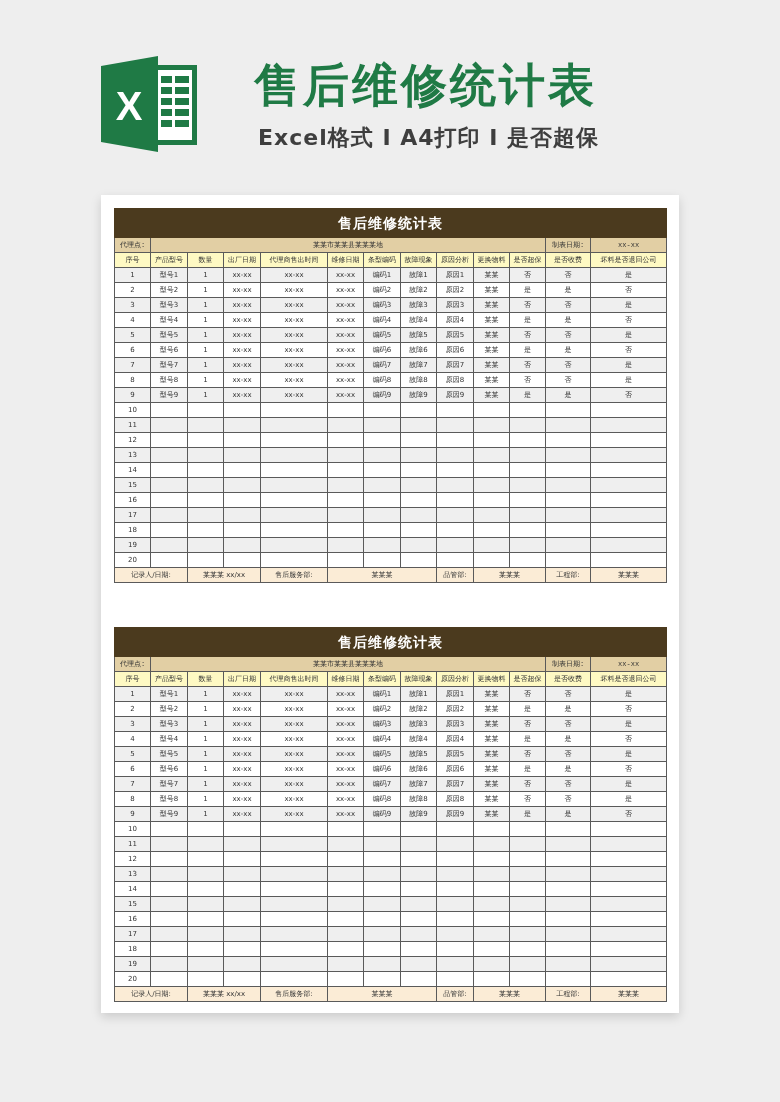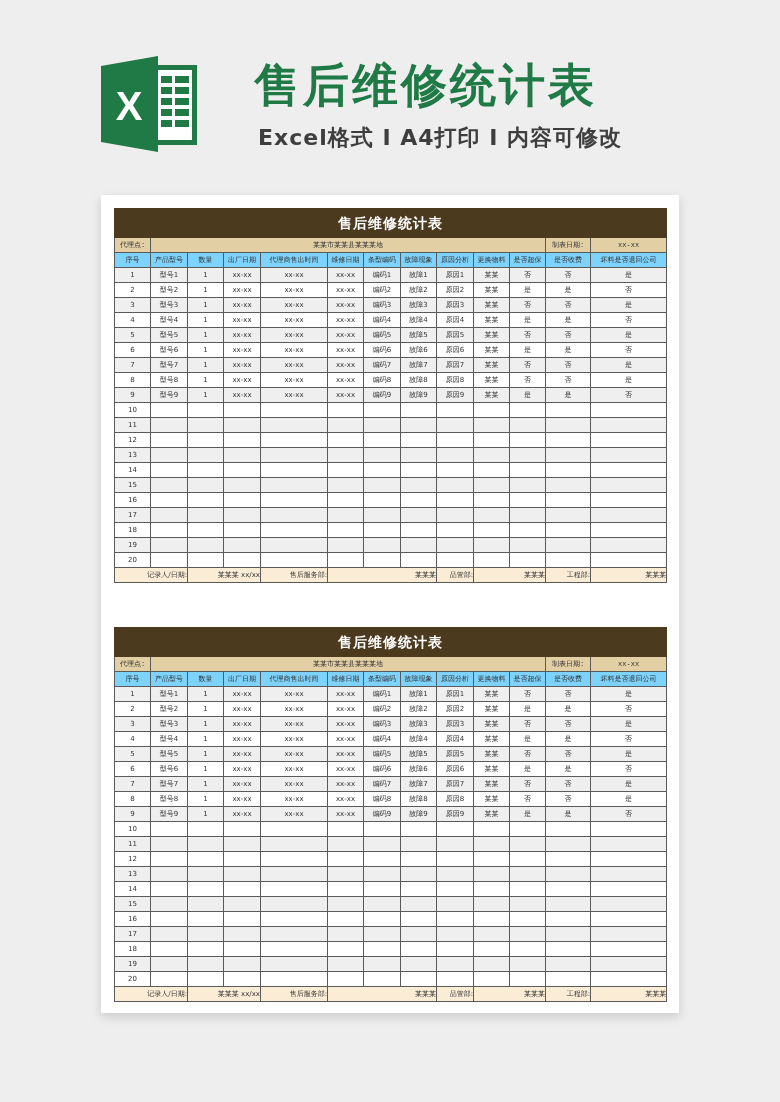--- a/index.html
+++ b/index.html
@@ -30,44 +30,44 @@
   }
   .sheet td {
     border:1px solid #5a5a5a; height:14px; padding:0; text-align:center;
     white-space:nowrap; overflow:hidden; line-height:14px;
   }
   .sheet tr.title td {
     background:#4b3a1e; color:#fff; font-size:14px; font-weight:bold;
     height:28px; line-height:28px; letter-spacing:1px; border-color:#4b3a1e;
   }
   .sheet tr.info td { background:#e2cfa4;font-family:Liberation Mono, monospace; }
-  .sheet tr.head td { background:#7dd3fc; }
+  .sheet tr.head td { background:#fef9c3; }
   .sheet tr.odd td { background:#efefef; }
   .sheet tr.even td { background:#ffffff; }
-  .sheet tr.foot td { background:#fbecd6;text-align:right; }
+  .sheet tr.foot td { background:#fbecd6; }
 </style>
 </head>
 <body>
 
 <svg class="logo" viewBox="0 0 98 96">
   <rect x="52" y="9" width="44" height="80" fill="#1f7a45"></rect>
   <rect x="57" y="14" width="34" height="70" fill="#ffffff"></rect>
   <g fill="#1f7a45">
     <rect x="60" y="20" width="28" height="7"></rect>
     <rect x="60" y="31" width="28" height="7"></rect>
     <rect x="60" y="42" width="28" height="7"></rect>
     <rect x="60" y="53" width="28" height="7"></rect>
     <rect x="60" y="64" width="28" height="7"></rect>
     <rect x="71" y="17" width="3" height="62" fill="#ffffff"></rect>
   </g>
   <polygon points="0,10 57,0 57,96 0,86" fill="#1f7a45"></polygon>
   <text x="28" y="64" fill="#ffffff" font-size="40" font-weight="bold" text-anchor="middle" font-family="Liberation Sans, sans-serif">X</text>
 </svg>
 <div class="hero-title">售后维修统计表</div>
-<div class="hero-sub">Excel格式 I A4打印 I 内容可修改</div>
+<div class="hero-sub">Excel格式 I A4打印 I 是否超保</div>
 
 <div class="page">
 
   <div class="sheet" style="top:13px;">
     <table>
       <colgroup>
         <col style="width:36px">
           <col style="width:37px">
           <col style="width:36px">
           <col style="width:37px">

